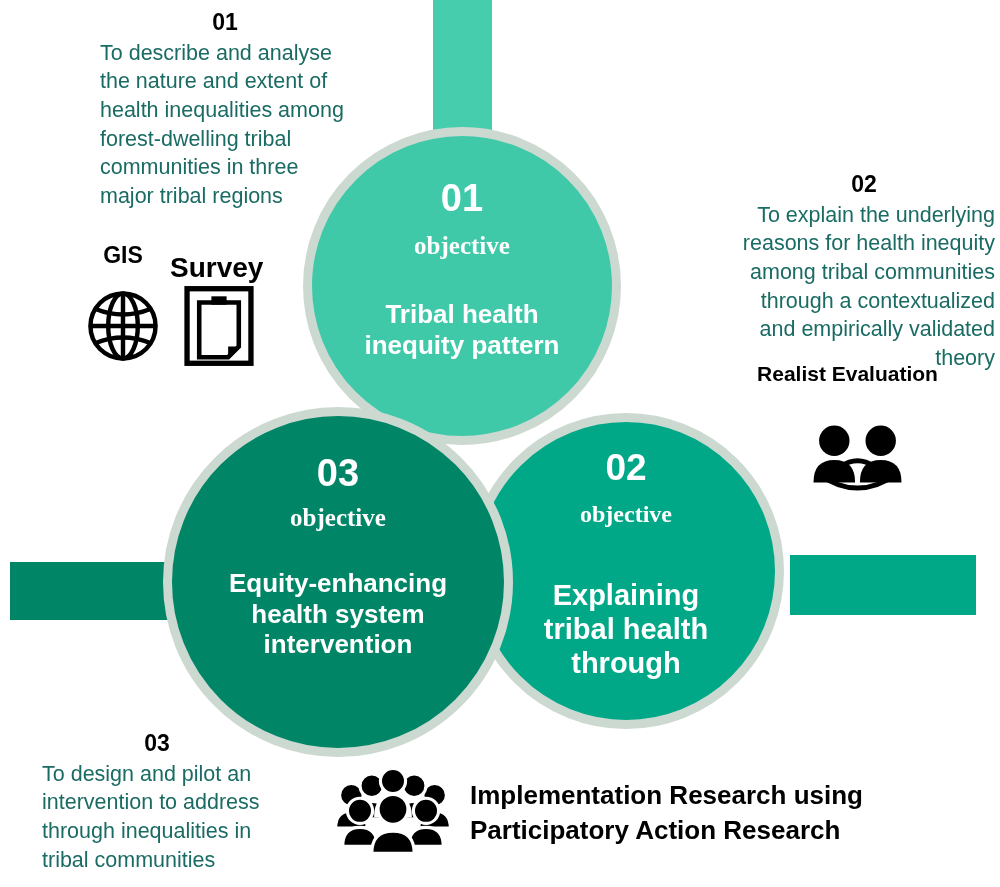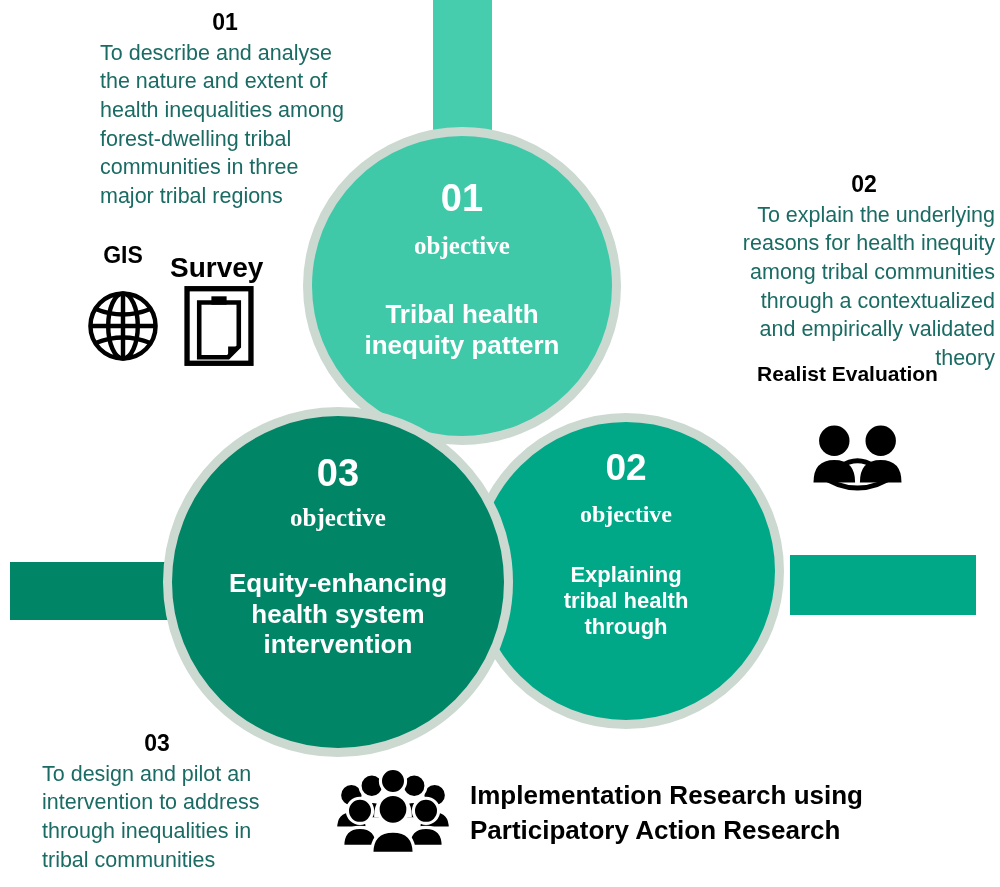--- a/index.html
+++ b/index.html
@@ -23,21 +23,21 @@
   .c-num{font-weight:bold;line-height:1;}
   .c-obj{font-weight:bold;line-height:1;font-family:Liberation Serif, serif;}
   .c-body{font-weight:bold;line-height:1.18;}
 
   #circle-01 .c-num{font-size:38px;margin-top:43px;}
   #circle-01 .c-obj{font-size:25px;margin-top:16px;}
   #circle-01 .c-body{font-size:26px;margin-top:41px;}
 
   #circle-02 .c-num{font-size:37px;margin-top:27px;}
   #circle-02 .c-obj{font-size:24px;margin-top:16px;}
-  #circle-02 .c-body{font-size:22px;margin-top:36px;}
+  #circle-02 .c-body{font-size:29px;margin-top:52px;}
 
   #circle-03 .c-num{font-size:38px;margin-top:38px;}
   #circle-03 .c-obj{font-size:25px;margin-top:13px;}
   #circle-03 .c-body{font-size:26px;margin-top:38px;}
 
   
   .desc{position:absolute;color:#1a6b63;font-size:21.5px;line-height:1.33;}
   .desc .num{display:block;color:#000000;font-weight:bold;font-size:23px;
              line-height:1.25;margin-bottom:2px;}
 

